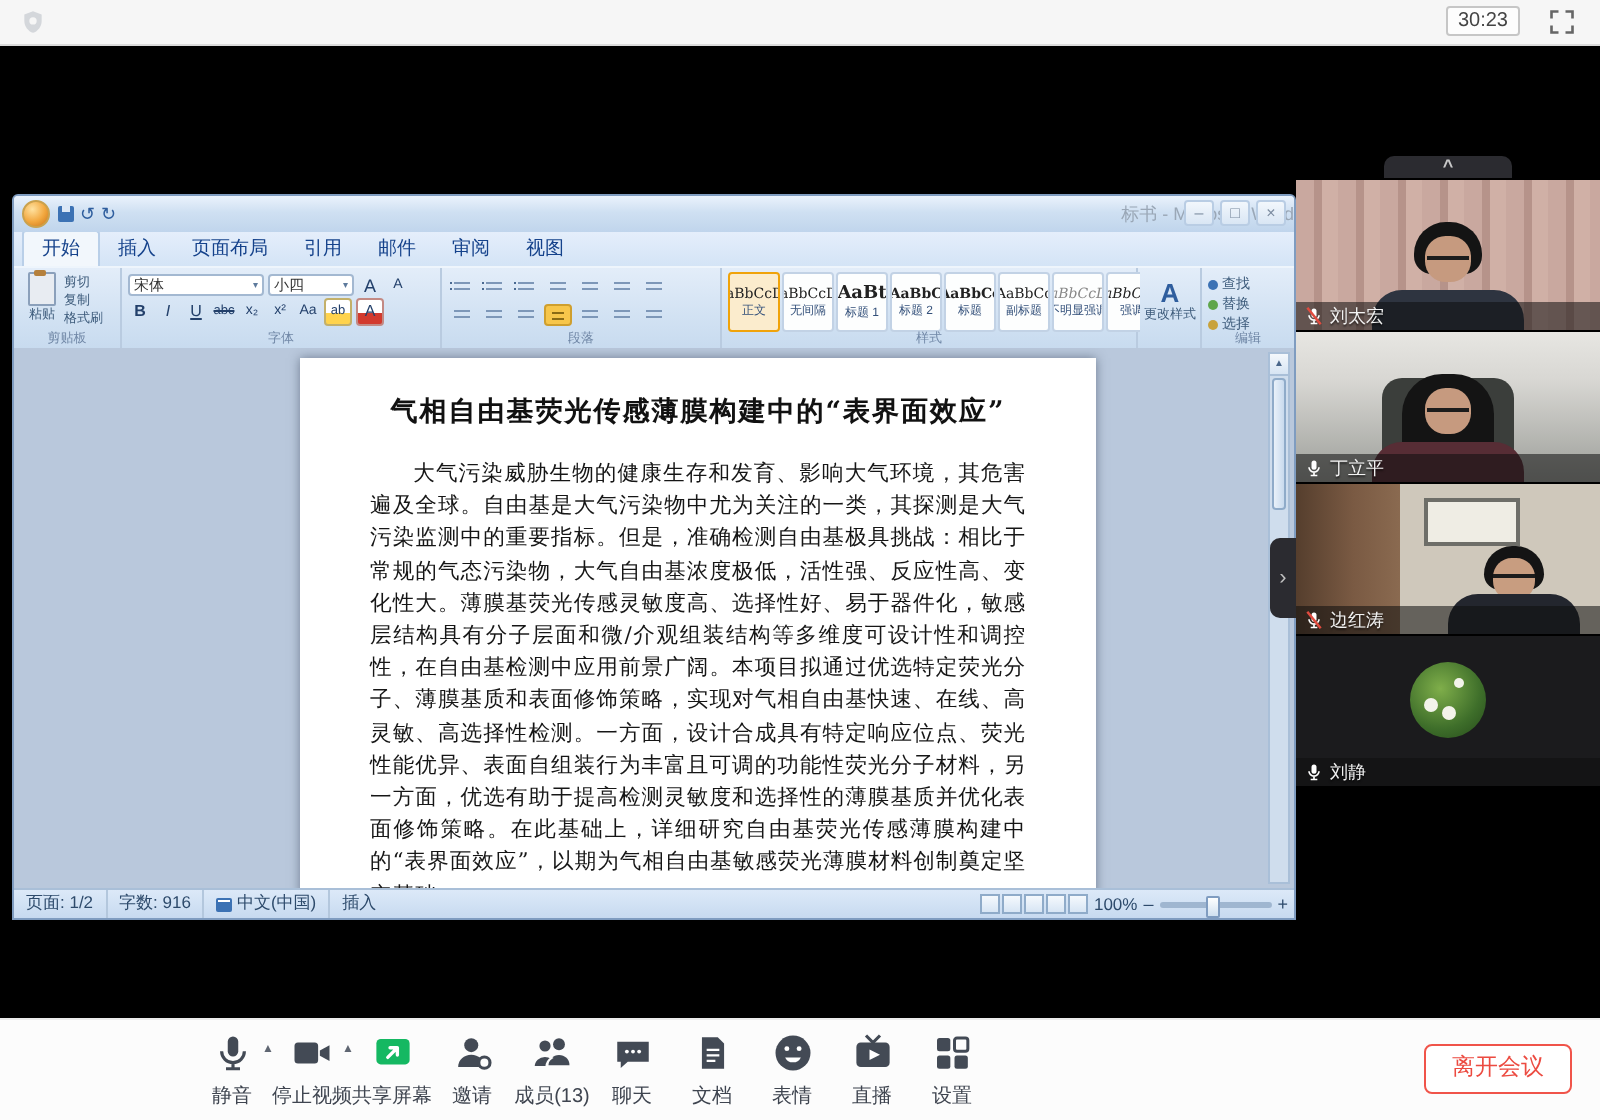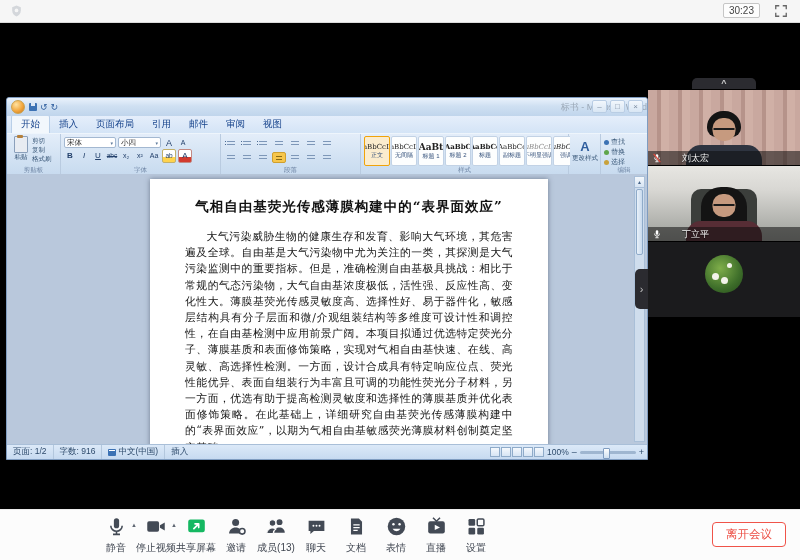--- a/index.html
+++ b/index.html
@@ -92,21 +92,21 @@
   .views i{width:8px;height:8px;background:linear-gradient(#f5f9fd,#d7e5f4);border:1px solid #8fabc9;display:inline-block}
   .zoomtxt{font-size:8.5px;color:#2d4a6b}
   .slider{width:56px;height:3px;background:#9fb6d0;border-radius:2px;position:relative}
   .slider i{position:absolute;left:42%;top:-3px;width:5px;height:9px;background:linear-gradient(#fdfefe,#cfe0f0);border:1px solid #7f9cc0;border-radius:1px}
   .pm{font-size:9px;color:#2d4a6b;line-height:9px}
 
   
   .panel{position:absolute;right:0;top:0;width:152px;height:488px;background:#000}
   .chevtab{width:64px;height:11px;margin:56px auto 1px;background:#2b2b30;color:#c9c9c9;border-radius:5px 5px 0 0;text-align:center;font-size:9px;line-height:10px;font-weight:bold}
   .tile{position:relative;width:152px;height:75px;margin-bottom:1px;overflow:hidden;background:#222}
-  .namebar{position:absolute;left:0;right:0;bottom:0;height:14px;background:rgba(15,15,15,.55);display:flex;align-items:center;gap:20px;padding-left:4px;z-index:3}
+  .namebar{position:absolute;left:0;right:0;bottom:0;height:14px;background:rgba(15,15,15,.55);display:flex;align-items:center;gap:3px;padding-left:4px;z-index:3}
   .namebar .nm{font-size:9px;color:#f2f2f2;text-shadow:0 1px 1px rgba(0,0,0,.6)}
   .micw{width:10px;height:10px;flex:0 0 auto}
   
   .figure{position:absolute;bottom:0;left:50%;transform:translateX(-50%);width:92px;height:54px;z-index:2}
   .hair{position:absolute;left:50%;transform:translateX(-50%);top:0;width:34px;height:26px;border-radius:16px 16px 9px 9px;background:#141414}
   .face{position:absolute;left:50%;transform:translateX(-50%);top:7px;width:23px;height:23px;border-radius:45%;background:#c69a7f}
   .glasses{position:absolute;left:50%;transform:translateX(-50%);top:17px;width:21px;height:3px;border-top:2px solid #1c1c1c;z-index:2}
   .torso{position:absolute;left:50%;transform:translateX(-50%);bottom:-8px;width:76px;height:28px;border-radius:15px 15px 0 0;background:#2e3440}
   .t1{background:repeating-linear-gradient(90deg,#c9a89f 0 9px,#b6938a 9px 13px,#d0b0a6 13px 21px)}
   .t2{background:linear-gradient(180deg,#e7e6e2 0%,#d8d7d3 32%,#9c9e99 100%)}
@@ -195,21 +195,21 @@
         <div class="clipcol">
           <span>剪切</span>
           <span>复制</span>
           <span>格式刷</span>
         </div>
         <div class="glabel">剪贴板</div>
       </div>
 
       <div class="rgroup g-font">
         <div class="frow">
-          <span class="combo" style="width:52px">
+          <span class="combo" style="width:68px">
             <span>宋体</span>
               <span class="dd">▾</span>
           </span>
           <span class="combo" style="width:43px">
             <span>小四</span>
               <span class="dd">▾</span>
           </span>
           <span class="fbtn" style="font-size:9px">A</span>
           <span class="fbtn" style="font-size:7px">A</span>
         </div>
@@ -380,27 +380,52 @@
       <div class="namebar">
         <svg class="micw" viewBox="0 0 24 24">
           <rect x="9" y="3" width="6" height="11" rx="3" fill="#fff"></rect>
           <path d="M6 11a6 6 0 0 0 12 0M12 17v4M8 21h8" stroke="#fff" stroke-width="2" fill="none"></path>
         </svg>
         <span class="nm">丁立平</span>
       </div>
     </div>
 
 
+    <div class="tile t4">
+      <div class="cabinet"></div>
+      <div class="frame"></div>
+      <div class="figure">
+        <span class="hair"></span>
+          <span class="face"></span>
+          <span class="glasses"></span>
+          <span class="torso"></span>
+      </div>
+      <div class="namebar">
+        <svg class="micw" viewBox="0 0 24 24">
+          <rect x="9" y="3" width="6" height="11" rx="3" fill="#fff"></rect>
+          <path d="M6 11a6 6 0 0 0 12 0M12 17v4M8 21h8" stroke="#fff" stroke-width="2" fill="none"></path>
+          <line x1="4" y1="2" x2="20" y2="22" stroke="#e04b3f" stroke-width="3"></line>
+        </svg>
+        <span class="nm">边红涛</span>
+      </div>
+    </div>
 
     <div class="tile t5">
       <div class="avatar">
         <span class="fl a"></span>
           <span class="fl b"></span>
           <span class="fl c"></span>
       </div>
+      <div class="namebar">
+        <svg class="micw" viewBox="0 0 24 24">
+          <rect x="9" y="3" width="6" height="11" rx="3" fill="#fff"></rect>
+          <path d="M6 11a6 6 0 0 0 12 0M12 17v4M8 21h8" stroke="#fff" stroke-width="2" fill="none"></path>
+        </svg>
+        <span class="nm">刘静</span>
+      </div>
     </div>
   </div>
 </div>
 
 <div class="bottombar">
   <div class="btnrow">
 
     <div class="mbtn">
       <svg width="21" height="21" viewBox="0 0 24 24">
         <rect x="9" y="2.5" width="6" height="11.5" rx="3" fill="#434a55"></rect>

